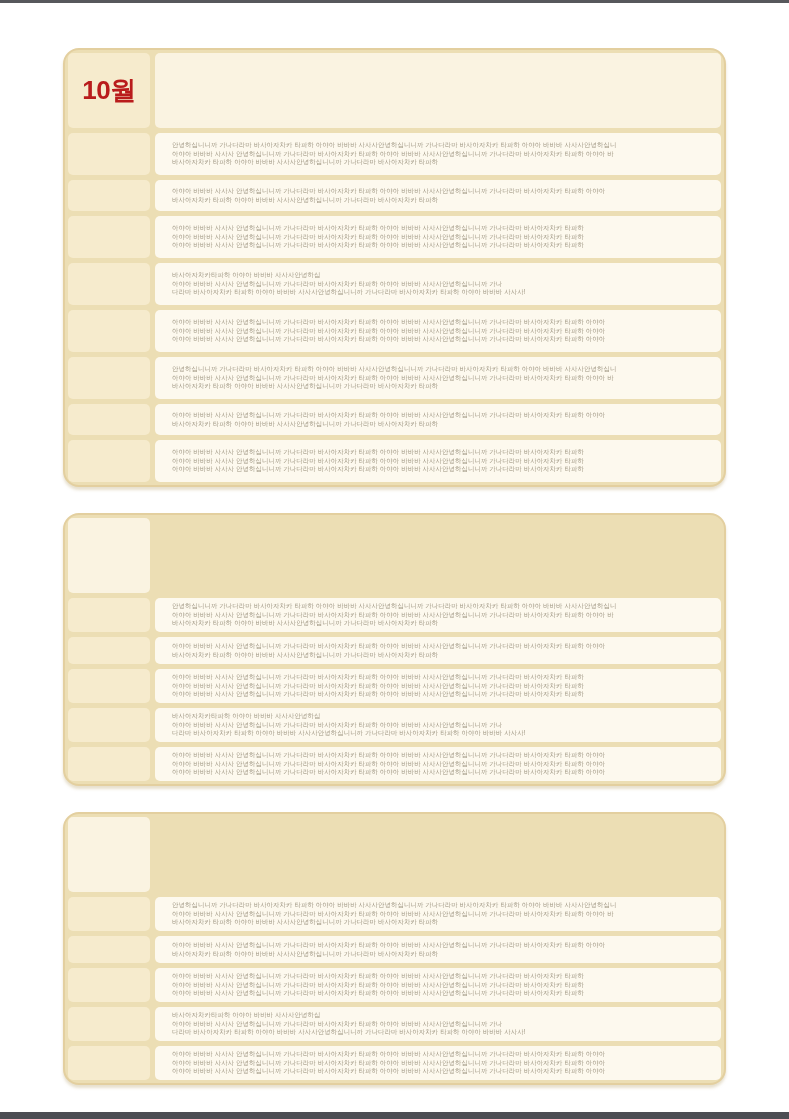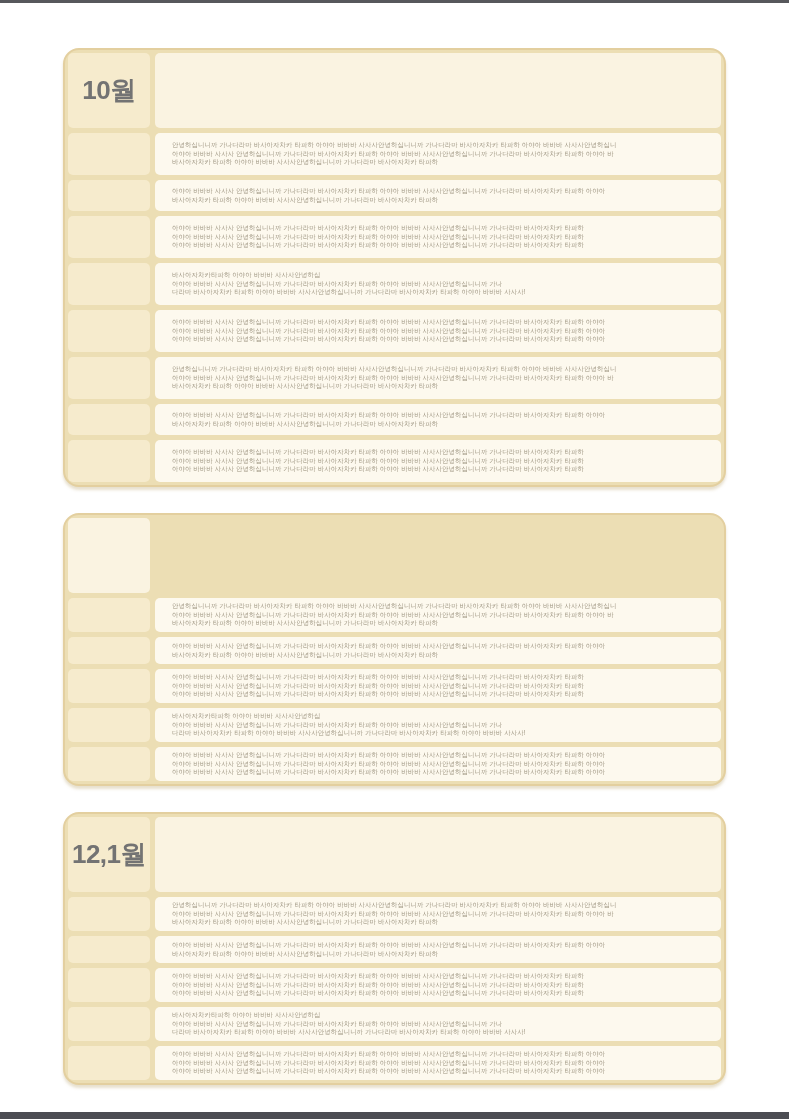--- a/index.html
+++ b/index.html
@@ -36,21 +36,21 @@
   .content-cell {
     background: #fdf9ee;
     display: flex; flex-direction: column; justify-content: center;
     padding: 3px 12px 3px 17px;
     min-width: 0;
   }
   .header-row { height: 75px; }
   .header-row .left-cell { display: flex; align-items: center; justify-content: center; }
   .header-row .content-cell { background: #faf3e1; }
   .month-text {
-    font-size: 26px; font-weight: 800; color: #737373; letter-spacing: -0.5px;
+    font-size: 26px; font-weight: 800; color: #b91c1c; letter-spacing: -0.5px;
     white-space: nowrap;
   }
   .text-line {
     font-size: 6.4px; line-height: 1.36; color: #9d9480;
     white-space: nowrap; overflow: hidden;
     letter-spacing: 0.1px;
   }
   
   .s0 .lines3 { min-height: 42px; }
   .s0 .lines2 { min-height: 31px; }
@@ -172,23 +172,20 @@
         <div class="cell left-cell"></div>
         <div class="cell content-cell">
           <div class="text-line">아야아 바바바 사사사 안녕하십니니까 가나다라마 바사아자차카 타파하 아야아 바바바 사사사안녕하십니니까 가나다라마 바사아자차카 타파하 아야아</div>
           <div class="text-line">아야아 바바바 사사사 안녕하십니니까 가나다라마 바사아자차카 타파하 아야아 바바바 사사사안녕하십니니까 가나다라마 바사아자차카 타파하 아야아</div>
           <div class="text-line">아야아 바바바 사사사 안녕하십니니까 가나다라마 바사아자차카 타파하 아야아 바바바 사사사안녕하십니니까 가나다라마 바사아자차카 타파하 아야아</div>
         </div>
       </div>
     </section>
     <section class="card s2">
       <div class="row header-row">
-        <div class="cell left-cell">
-          <div class="month-text">12,1월</div>
-        </div>
         <div class="cell content-cell"></div>
       </div>
       <div class="row lines3">
         <div class="cell left-cell"></div>
         <div class="cell content-cell">
           <div class="text-line">안녕하십니니까 가나다라마 바사아자차카 타파하 아야아 바바바 사사사안녕하십니니까 가나다라마 바사아자차카 타파하 아야아 바바바 사사사안녕하십니</div>
           <div class="text-line">아야아 바바바 사사사 안녕하십니니까 가나다라마 바사아자차카 타파하 아야아 바바바 사사사안녕하십니니까 가나다라마 바사아자차카 타파하 아야아 바</div>
           <div class="text-line">바사아자차카 타파하 아야아 바바바 사사사안녕하십니니까 가나다라마 바사아자차카 타파하</div>
         </div>
       </div>

